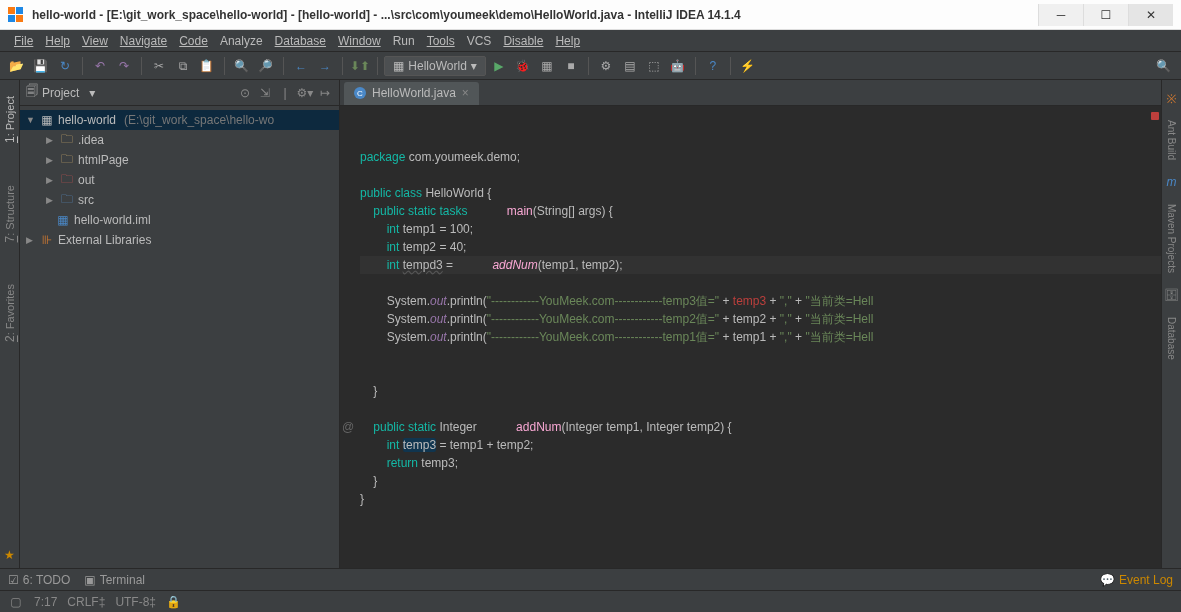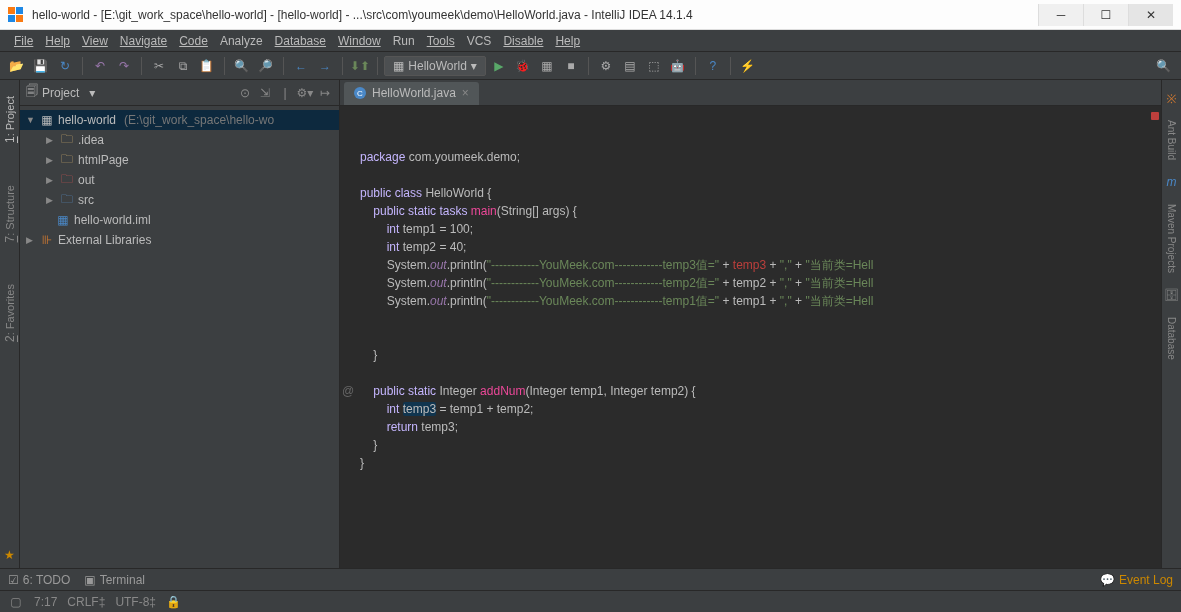--- a/index.html
+++ b/index.html
@@ -1,19 +1,19 @@
 <!DOCTYPE html>
 <html><head>
 <meta charset="utf-8">
 <style>
 * { margin: 0; padding: 0; box-sizing: border-box; font-family: "Segoe UI", Tahoma, sans-serif; font-size: 12px; }
 body { background: #3c3f41; color: #bbbbbb; width: 1181px; height: 612px; overflow: hidden; display: flex; flex-direction: column; }
 .titlebar { background: #fdfdfd; height: 30px; display: flex; align-items: center; padding: 0 8px; color: #333; border-bottom: 1px solid #ddd; }
 .titlebar .logo { width: 16px; height: 16px; margin-right: 8px; display:inline-flex; align-items:center; justify-content:center; }
-.titlebar .title { flex: 1; }
+.titlebar .title { flex: 1; font-weight: bold; }
 .titlebar .winbtns { display: flex; gap: 0; }
 .titlebar .winbtn { width: 45px; height: 22px; display: flex; align-items: center; justify-content: center; background: #f0f0f0; border-left: 1px solid #ddd; cursor: pointer; }
 .titlebar .winbtn.close { background: #e5e5e5; }
 .menubar { background: #3c3f41; height: 22px; display: flex; align-items: center; padding: 0 8px; border-bottom: 1px solid #282828; }
 .menubar .menu-item { padding: 2px 6px; color: #bbb; cursor: pointer; }
 .menubar .menu-item u { text-decoration: underline; }
 .toolbar { background: #3c3f41; height: 28px; display: flex; align-items: center; padding: 0 6px; border-bottom: 1px solid #282828; gap: 2px; }
 .toolbar .tbtn { width: 22px; height: 22px; display: flex; align-items: center; justify-content: center; color: #aaa; cursor: pointer; border-radius: 2px; }
 .toolbar .sep { width: 1px; height: 18px; background: #555; margin: 0 4px; }
 .toolbar .run-config { background: #4c4f51; border: 1px solid #555; padding: 2px 8px; border-radius: 2px; display: flex; align-items: center; gap: 4px; cursor: pointer; }
@@ -35,23 +35,23 @@
 .folder-closed { color: #c9a96e; }
 .folder-red { color: #cc5555; }
 .folder-blue { color: #5a8bc4; }
 .editor-area { flex: 1; display: flex; flex-direction: column; background: #2b2b2b; overflow:hidden; }
 .tabs { height: 26px; display: flex; align-items: flex-end; background: #3c3f41; border-bottom: 1px solid #282828; padding-left: 4px; }
 .tab { background: #515658; padding: 4px 10px; border-top-left-radius: 3px; border-top-right-radius: 3px; display: flex; align-items: center; gap: 6px; cursor: pointer; border-bottom: 1px solid #515658; }
 .tab .tabicon { width: 12px; height: 12px; border-radius: 50%; background: #4a88c7; display:inline-flex; align-items:center; justify-content:center; font-size:8px; color:#fff; }
 .tab .close { color: #888; cursor: pointer; }
 .code { flex: 1; overflow: auto; font-family: Consolas, monospace; font-size: 13px; line-height: 18px; padding: 6px 0 6px 20px; position: relative; white-space:pre; }
 .gutter-mark { position: absolute; left: 2px; color: #666; }
-.code .kw { color: #c4b5fd; }
+.code .kw { color: #14b8a6; }
 .code .cls { color: #bbb; }
-.code .fn { color: #ec4899; }
+.code .fn { color: #f9a8d4; margin-left: 36px; }
 .code .str { color: #6a8759; }
 .code .field { color: #9876aa; font-style: italic; }
 .code .err { color: #bc3f3c; }
 .code .underline { text-decoration: underline wavy #555; }
 .code .hilite { background: #10354f; border-radius:2px; }
 .code .currentline { background: #323232; display:block; }
 .right-tabs { width: 20px; background: #3c3f41; border-left: 1px solid #282828; display: flex; flex-direction: column; align-items: center; padding-top: 10px; gap: 8px; }
 .right-tabs .vtab { writing-mode: vertical-rl; padding: 6px 2px; cursor: pointer; color: #888; font-size: 10px; }
 .right-tabs .ricon { width:16px; height:16px; display:flex; align-items:center; justify-content:center; color:#888; }
 .statusbar-tabs { height: 22px; background: #3c3f41; border-top: 1px solid #282828; display: flex; align-items: center; padding: 0 8px; gap: 14px; }
@@ -209,20 +209,21 @@
       </div>
     </div>
     <div class="code">
       <div class="err-stripe"></div>
 <span><span class="kw">package</span><span> com.youmeek.demo;</span></span>
 
 <span><span class="kw">public</span> <span class="kw">class</span> <span class="cls">HelloWorld</span> {</span>
 <span>    <span class="kw">public</span> <span class="kw">static</span> <span class="kw">tasks</span> <span class="fn">main</span><span>(String[] args) {</span></span>
 <span>        <span class="kw">int</span><span> temp1 = </span><span>100</span>;</span>
 <span>        <span class="kw">int</span><span> temp2 = </span><span>40</span>;</span>
+<span class="currentline">        <span class="kw">int</span> <span class="underline">tempd3</span><span> = </span><span class="fn" style="font-style:italic">addNum</span><span>(temp1, temp2);</span></span>
 <span>        <span>System.</span><span class="field">out</span><span>.println(</span><span class="str">"------------YouMeek.com------------temp3值="</span><span> + </span><span class="err">temp3</span><span> + </span><span class="str">","</span><span> + </span><span class="str">"当前类=Hell</span></span>
 <span>        <span>System.</span><span class="field">out</span><span>.println(</span><span class="str">"------------YouMeek.com------------temp2值="</span><span> + </span><span>temp2</span><span> + </span><span class="str">","</span><span> + </span><span class="str">"当前类=Hell</span></span>
 <span>        <span>System.</span><span class="field">out</span><span>.println(</span><span class="str">"------------YouMeek.com------------temp1值="</span><span> + </span><span>temp1</span><span> + </span><span class="str">","</span><span> + </span><span class="str">"当前类=Hell</span></span>
 
 
 <span>    }</span>
 
 <span><span class="gutter-mark">@</span>    <span class="kw">public</span> <span class="kw">static</span> <span>Integer</span> <span class="fn">addNum</span><span>(Integer temp1, Integer temp2) {</span></span>
 <span>        <span class="kw">int</span> <span class="hilite">temp3</span><span> = temp1 + temp2;</span></span>
 <span>        <span class="kw">return</span><span> temp3;</span></span>

